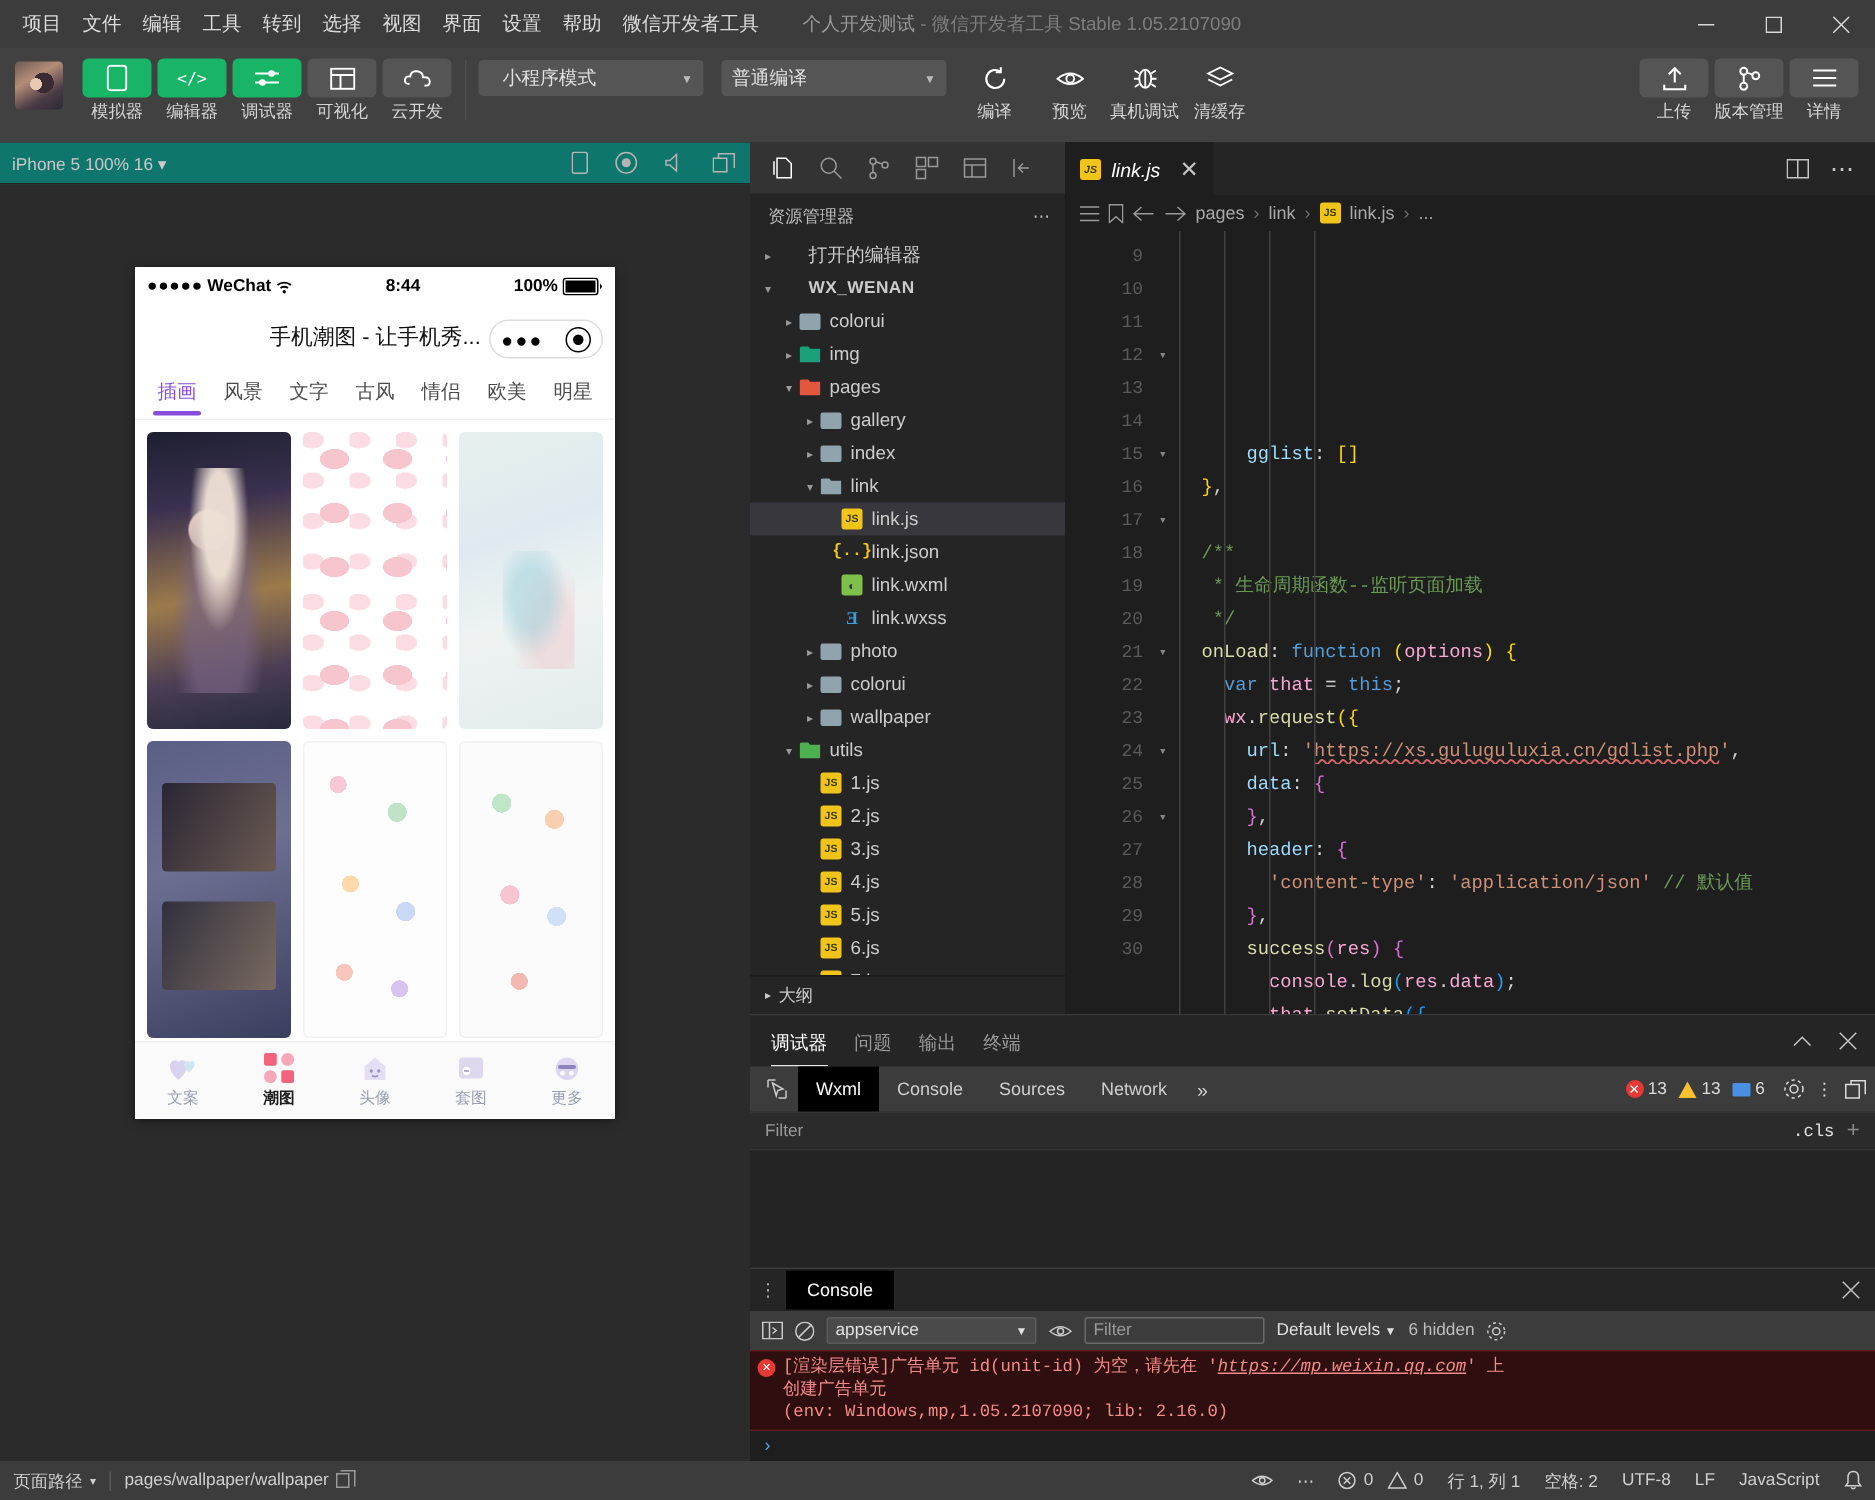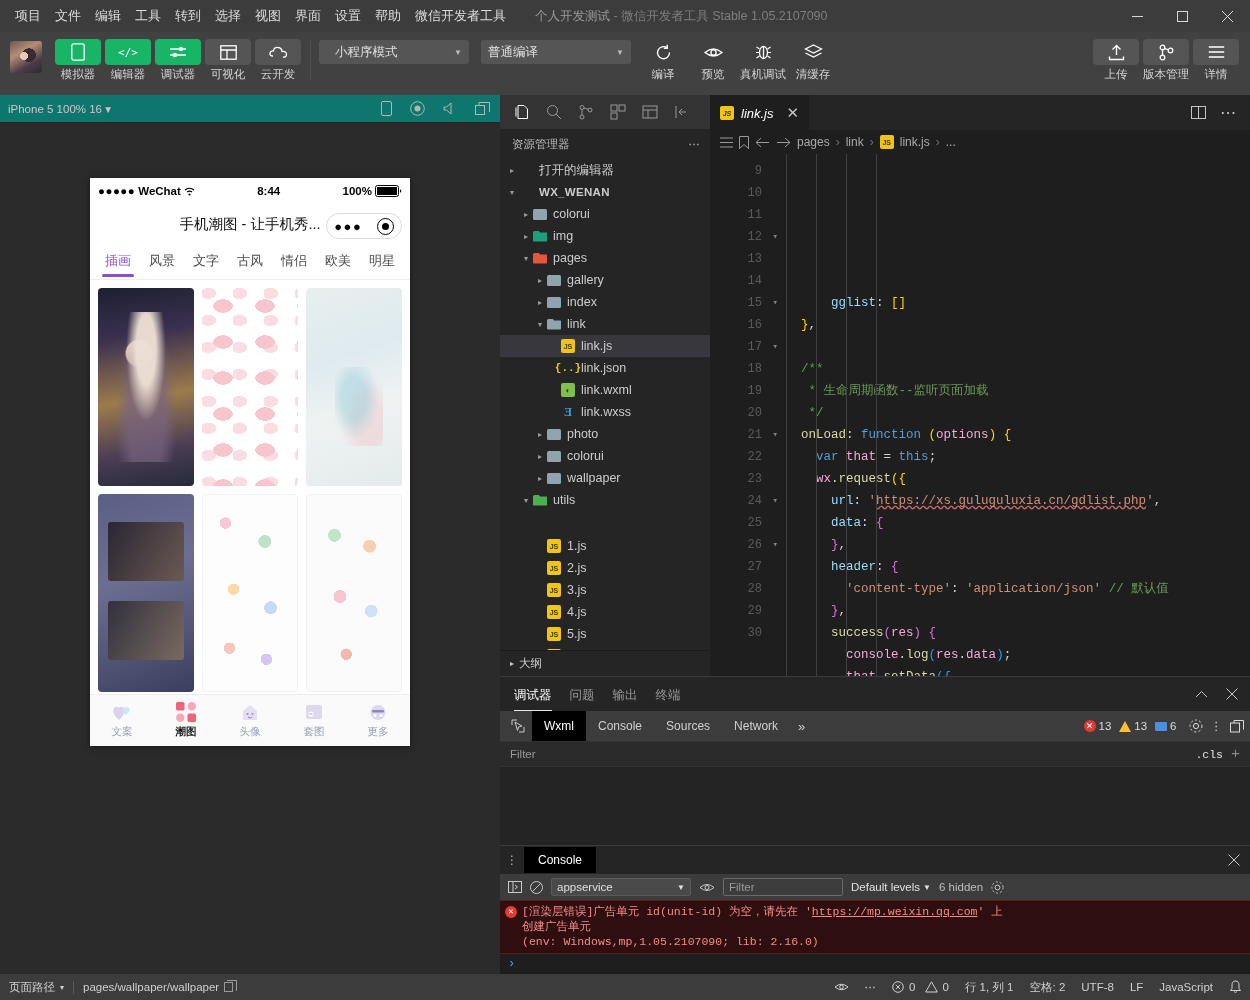--- a/index.html
+++ b/index.html
@@ -323,21 +323,21 @@
   .lvl { font-size: 11.5px; color: #e0e0e0; display: flex; align-items: center; gap: 3px; }
   .hidden-n { font-size: 11.5px; color: #bdbdbd; }
   .con-body { flex: 1 1 auto; overflow: hidden; }
   .con-err {
     background: #2e0e0e; border-top: 1px solid #5c1c1c; border-bottom: 1px solid #5c1c1c;
     display: flex; gap: 5px; padding: 3px 4px 4px 5px; color: #f48a8a;
     font-family: "Liberation Mono", "DejaVu Sans Mono", monospace; font-size: 11.5px; line-height: 15px;
   }
   .con-err .xico { width:12px;height:12px;border-radius:50%;background:#e53935;color:#fff;
       font-size:9px;display:flex;align-items:center;justify-content:center;flex:0 0 12px;margin-top:2px;}
-  .con-link { color: #f48a8a; text-decoration: underline; }
+  .con-link { color: #f48a8a; text-decoration: underline; font-style: italic; }
   .con-prompt { color: #5aa0e8; padding: 3px 8px; font-family:"Liberation Mono",monospace; font-size: 12px; }
 
   
   .statusbar {
     height: 26px; flex: 0 0 26px; background: #3c3c3c; display: flex; align-items: center;
     font-size: 11.5px; color: #cfcfcf; justify-content: space-between;
   }
   .sb-left { display: flex; align-items: center; gap: 0; }
   .sb-seg { display: flex; align-items: center; gap: 5px; padding: 0 9px; height: 26px; }
   .sb-div { width: 1px; height: 13px; background: #5a5a5a; }
@@ -823,21 +823,21 @@
                 </span>
                 <span class="tlabel">wallpaper</span>
               </div>
               <div class="trow" style="padding-left: 20px;">
                 <span class="twist">▾</span>
                 <span class="tico">
                   <span class="fold open fold green"></span>
                 </span>
                 <span class="tlabel">utils</span>
               </div>
-              <div class="trow" style="padding-left: 34px; margin-top: 24px;">
+              <div class="trow" style="padding-left: 34px;">
                 <span class="twist"></span>
                 <span class="tico">
                   <span class="jsico">JS</span>
                 </span>
                 <span class="tlabel">1.js</span>
               </div>
               <div class="trow" style="padding-left: 34px;">
                 <span class="twist"></span>
                 <span class="tico">
                   <span class="jsico">JS</span>

